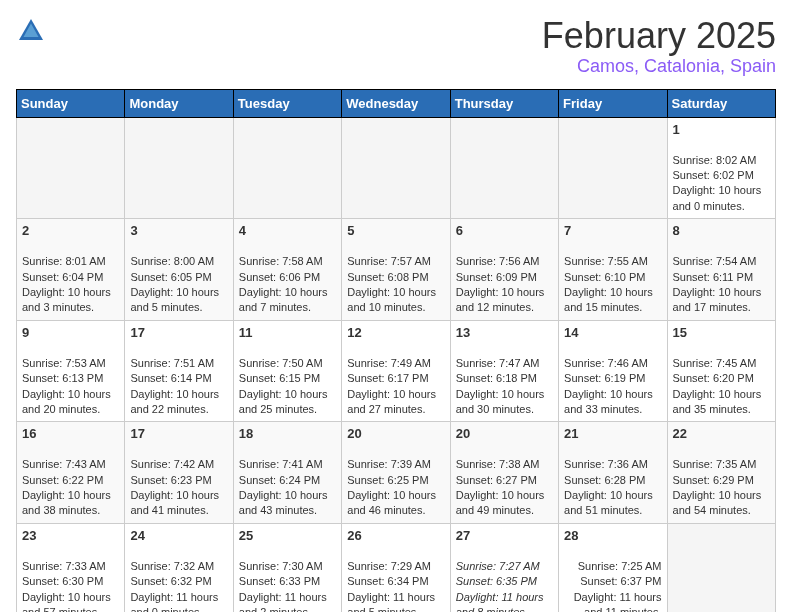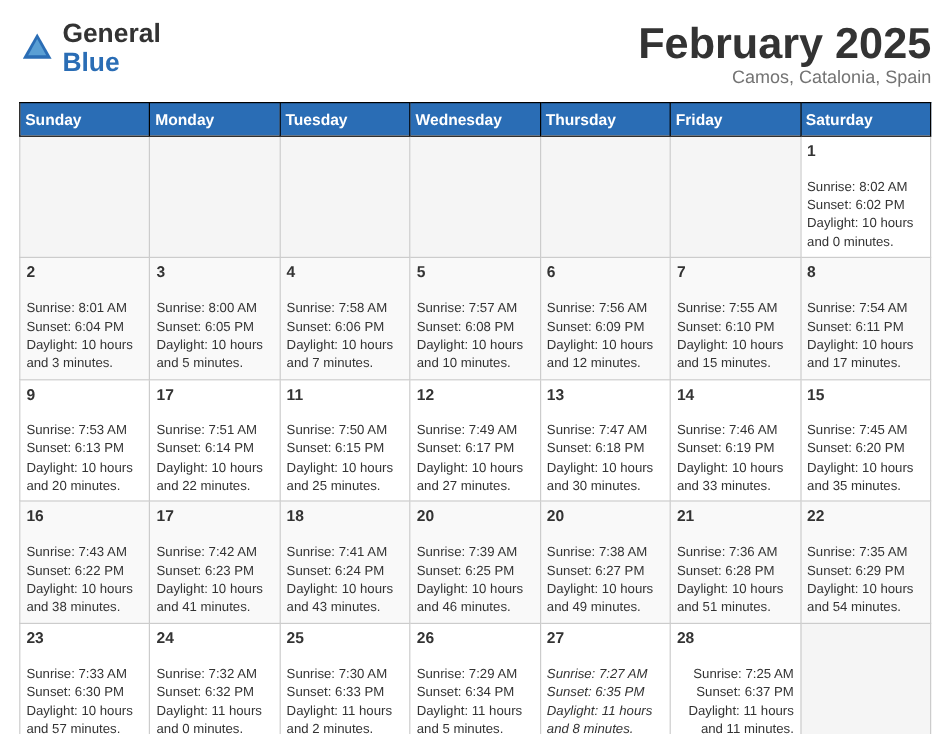--- a/index.html
+++ b/index.html
@@ -30,27 +30,27 @@
     .logo-text .blue { color: #2a6db5; }
     .logo-icon {
       width: 30px;
       height: 30px;
     }
     .title-block {
       text-align: right;
     }
     .month-title {
       font-size: 36px;
-      font-weight: bold;
+      font-weight: normal;
       color: #333;
       line-height: 1.1;
     }
     .location {
-      font-size: 15px;
-      color: #737373;
+      font-size: 18px;
+      color: #8b5cf6;
     }
     .calendar {
       width: 100%;
       border-collapse: collapse;
       border: 1px solid #ccc;
     }
     .calendar th {
       background: #2a6db5;
       color: #fff;
       font-size: 13px;
@@ -90,24 +90,20 @@
   </style>
 </head>
 <body>
 
 <div class="header">
   <div class="logo">
     <svg class="logo-icon" viewBox="0 0 40 40">
       <polygon points="20,4 36,32 4,32" fill="#2a6db5"></polygon>
       <polygon points="20,10 30,28 10,28" fill="#5a9fd4"></polygon>
     </svg>
-    <div class="logo-text">
-      <span class="general">General</span><br>
-      <span class="blue">Blue</span>
-    </div>
   </div>
   <div class="title-block">
     <div class="month-title">February 2025</div>
     <div class="location">Camos, Catalonia, Spain</div>
   </div>
 </div>
 
 <table class="calendar">
   <thead>
     <tr>

